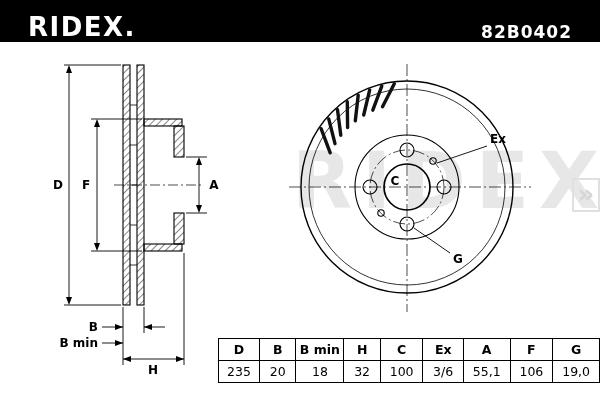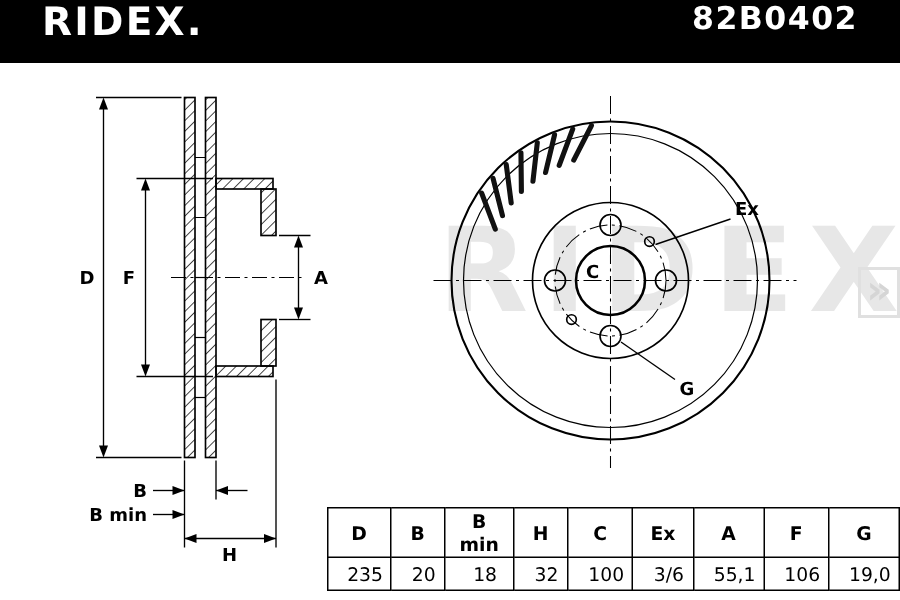--- a/index.html
+++ b/index.html
@@ -2,25 +2,25 @@
 <html><head>
 <meta charset="utf-8">
 <style>
   html,body { margin:0; padding:0; background:#fff; }
   .page {
     position:relative; width:600px; height:400px; background:#ffffff;
     font-family:"DejaVu Sans","Liberation Sans",sans-serif; overflow:hidden;
   }
   .header {
     position:absolute; top:0; left:0; width:600px; height:42px;
-    background:#000; display:flex; align-items:flex-start; justify-content:space-between;
+    background:#000; display:flex; align-items:flex-end; justify-content:space-between;
     box-sizing:border-box; padding:0 28px;
   }
   .brand { color:#fff; font-size:26px; font-weight:800; letter-spacing:1.5px; }
-  .part-number { color:#fff; font-size:21px; font-weight:700; letter-spacing:1px; }
+  .part-number { color:#fff; font-size:17px; font-weight:700; letter-spacing:1px; }
 
   .watermark {
     position:absolute; left:292px; top:142px; z-index:0;
     font-size:78px; font-weight:800; letter-spacing:10px; color:#e7e7e7;
     user-select:none; pointer-events:none; line-height:1;
   }
   .wm-chevron {
     position:absolute; left:572px; top:178px; z-index:0;
     width:24px; height:30px; border:2px solid #e0e0e0; color:#d5d5d5;
     font-size:26px; font-weight:800; line-height:28px; text-align:center;
@@ -34,21 +34,21 @@
 
   .spec-table {
     position:absolute; left:218px; top:338px; z-index:2;
     border-collapse:collapse; background:#fff;
   }
   .spec-table th, .spec-table td {
     border:1.4px solid #000; text-align:center; padding:1px 3px;
     font-size:12.5px; height:19px;
   }
   .spec-table th { font-weight:700; }
-  .spec-table td { font-weight:400;padding-left:11px; }
+  .spec-table td { font-weight:400; }
   .c-d{width:36px}.c-b{width:32px}.c-bmin{width:44px}.c-h{width:32px}.c-c{width:38px}.c-ex{width:36px}.c-a{width:42px}.c-f{width:38px}.c-g{width:42px}
 </style>
 </head>
 <body>
 
 <div class="page">
 
   <div class="header">
     <div class="brand">RIDEX.</div>
     <div class="part-number">82B0402</div>

